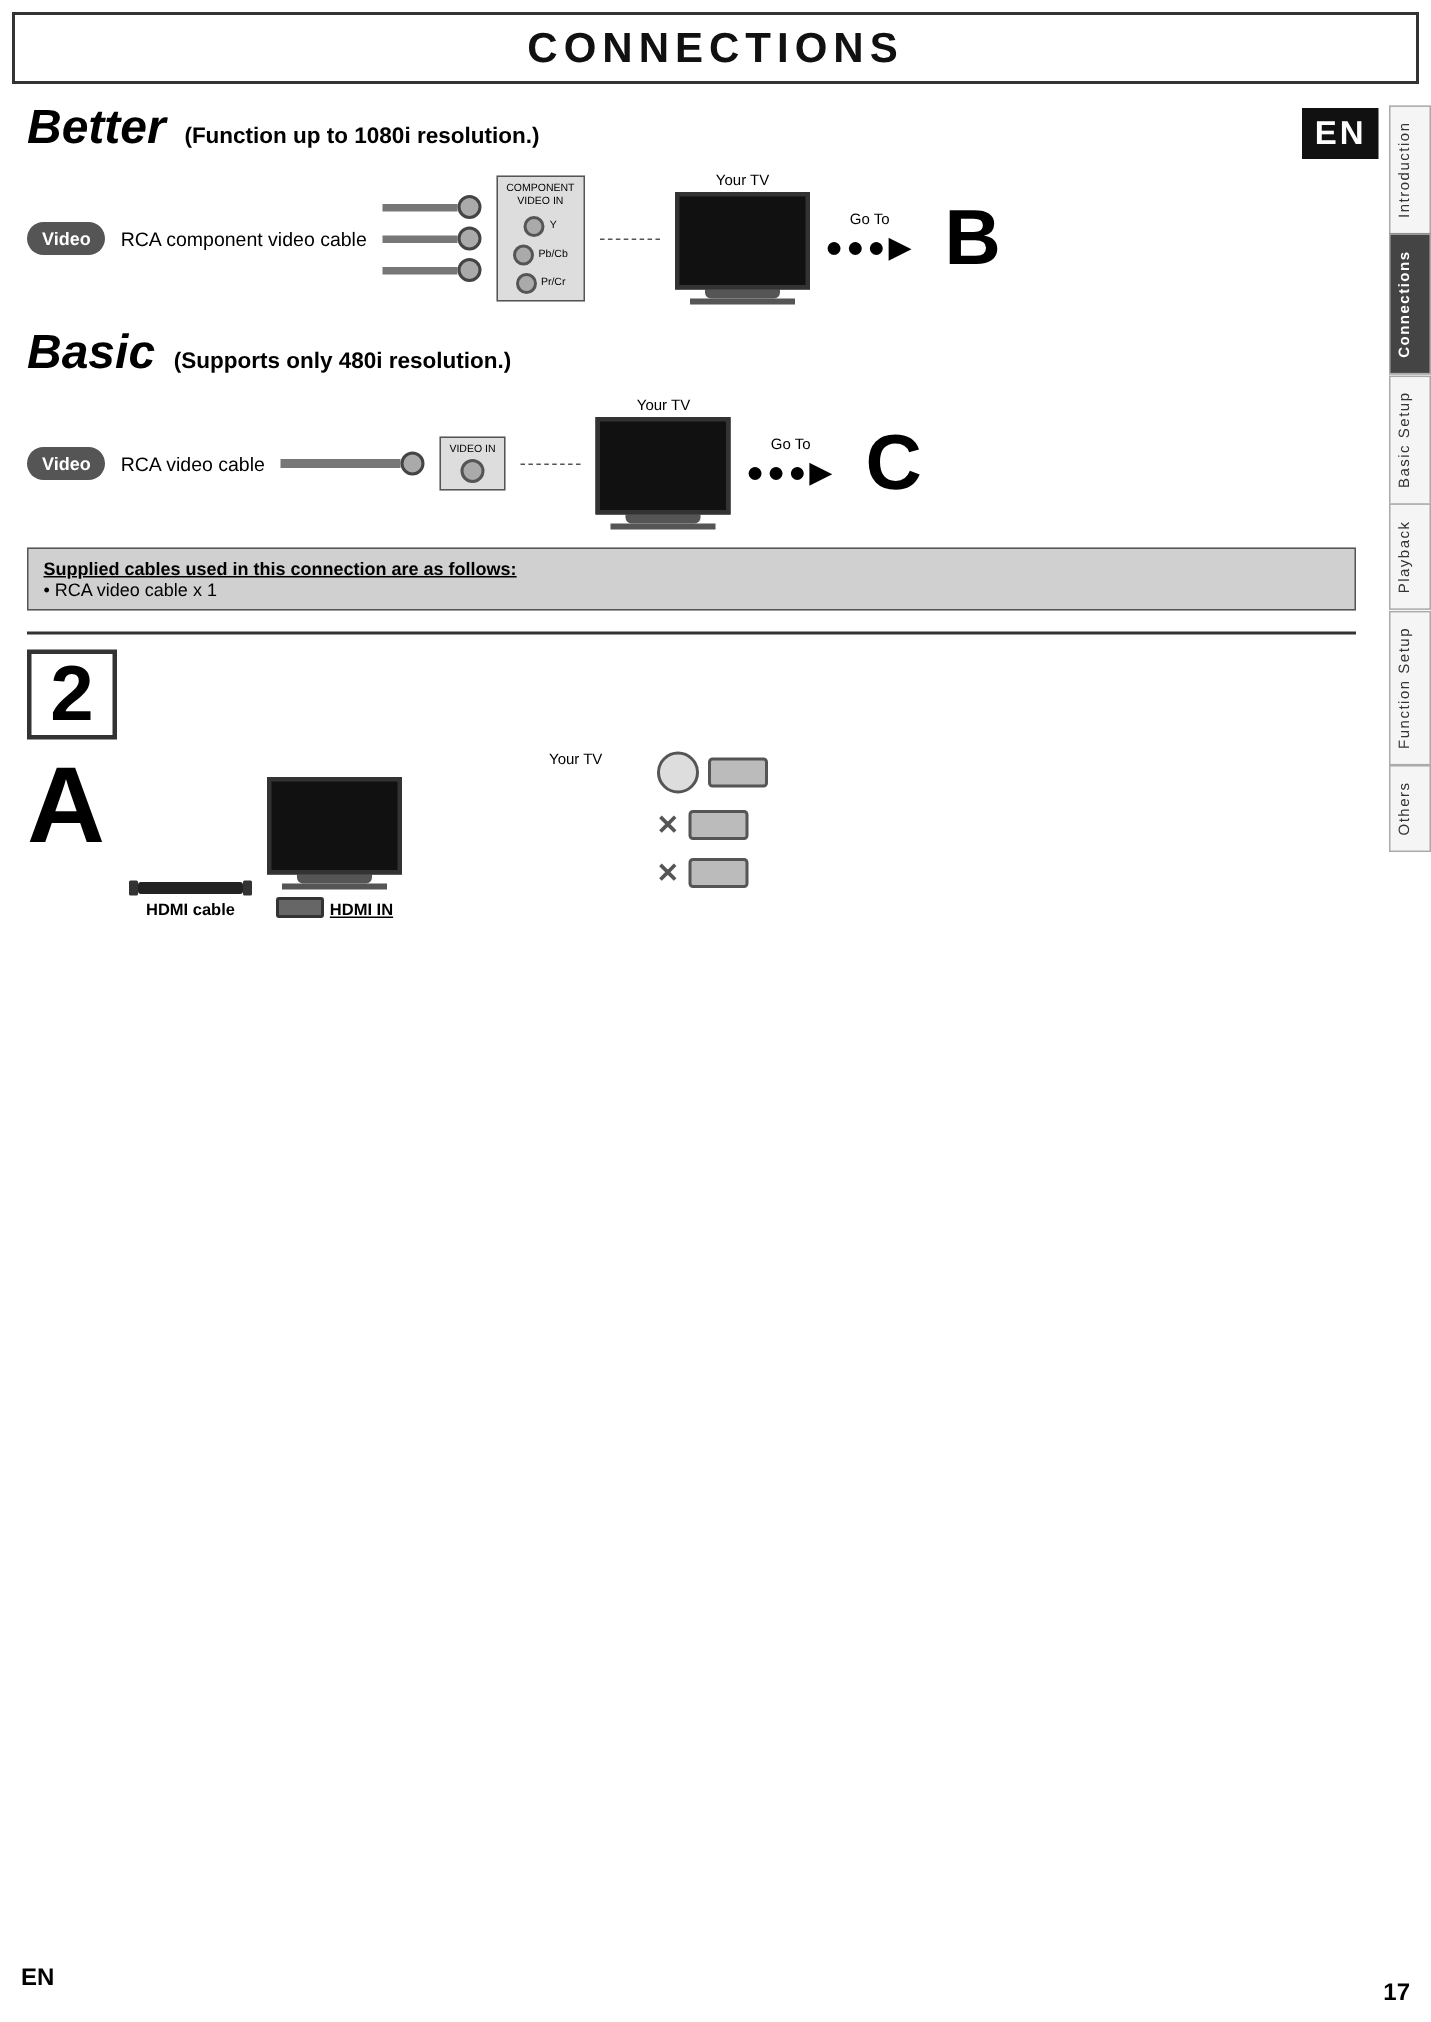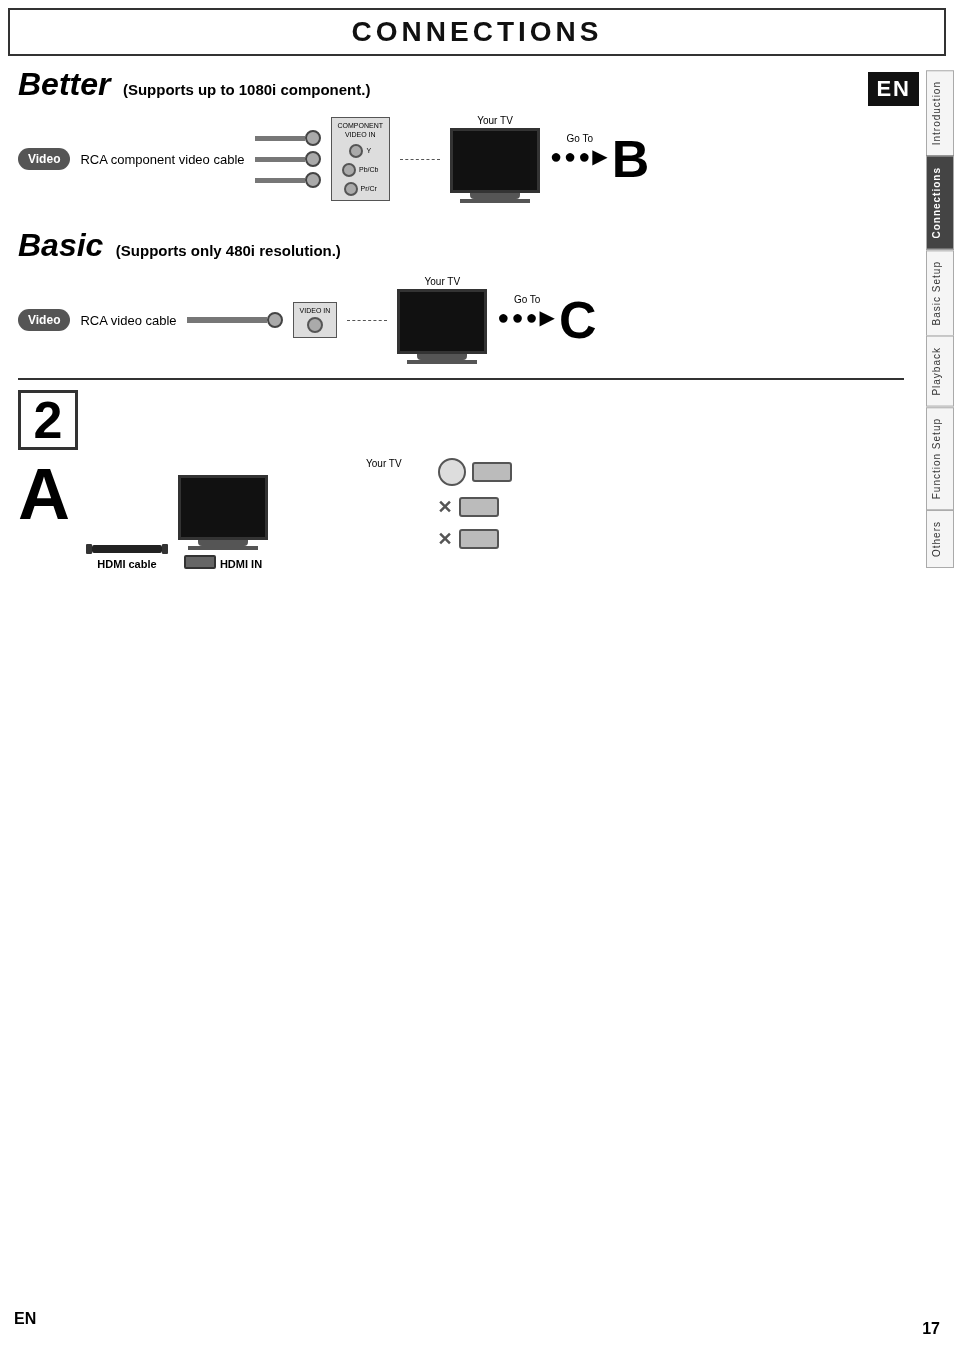--- a/index.html
+++ b/index.html
@@ -134,21 +134,22 @@
       border-radius: 0 0 4px 4px;
     }
     .tv-foot {
       width: 70px;
       height: 4px;
       background: #555;
     }
 
     .go-to-arrow {
       display: flex;
-      gap: 2px;
+      align-items: center;
+      gap: 20px;
     }
     .go-to-text {
       font-size: 10px;
     }
     .letter-badge {
       font-size: 52px;
       font-weight: 900;
       line-height: 1;
     }
 
@@ -346,21 +347,21 @@
   <div class="side-tab">Playback</div>
   <div class="side-tab">Function Setup</div>
   <div class="side-tab">Others</div>
 </div>
 
 <div class="main-content">
 
   <div>
     <div style="margin-bottom:8px;">
       <span class="section-title-better">Better</span>
-      <span class="section-subtitle">(Supports up to 1080i component.)</span>
+      <span class="section-subtitle">(Function up to 1080i resolution.)</span>
     </div>
 
     <div class="connection-row">
       <span class="video-badge">Video</span>
       <span class="cable-label">RCA component video cable</span>
 
       <div style="display:flex;flex-direction:column;gap:5px;align-items:flex-end;">
         <div style="display:flex;align-items:center;gap:0;">
           <div style="width:50px;height:5px;background:#777;"></div>
           <div style="width:16px;height:16px;border-radius:50%;background:#aaa;border:2px solid #444;"></div>
@@ -404,21 +405,21 @@
         <div style="display:flex;flex-direction:column;align-items:center;">
           <span class="go-to-text">Go To</span>
           <span style="font-size:20px;letter-spacing:2px;">●●●▶</span>
         </div>
         <span class="letter-badge">B</span>
       </div>
     </div>
 
   </div>
 
-  <div style="margin-top:24px;">
+  <div style="margin-top:13px;">
     <div style="margin-bottom:8px;">
       <span class="section-title-basic">Basic</span>
       <span class="section-subtitle">(Supports only 480i resolution.)</span>
     </div>
 
     <div class="connection-row">
       <span class="video-badge">Video</span>
       <span class="cable-label">RCA video cable</span>
 
       <div style="display:flex;align-items:center;">
@@ -443,20 +444,25 @@
       <div class="go-to-arrow">
         <div style="display:flex;flex-direction:column;align-items:center;">
           <span class="go-to-text">Go To</span>
           <span style="font-size:20px;letter-spacing:2px;">●●●▶</span>
         </div>
         <span class="letter-badge">C</span>
       </div>
     </div>
 
 
+    <div class="supplied-box">
+      <span class="supplied-title">Supplied cables used in this connection are as follows:</span>
+      <br>
+      <span>• RCA video cable x 1</span>
+    </div>
   </div>
 
   <div class="step-row">
     <div class="step-number">2</div>
   </div>
 
   <div>
 
     <div style="display:flex;align-items:flex-start;gap:16px;">
 
@@ -474,21 +480,21 @@
               <div style="width:6px;height:10px;background:#333;border-radius:1px;"></div>
             </div>
             <span class="hdmi-cable-label" style="margin-top:4px;">HDMI cable</span>
           </div>
 
           <div class="tv-hdmi-box">
             <div class="tv-screen-wrap"></div>
             <div class="tv-stand"></div>
             <div class="tv-foot"></div>
 
-            <div style="display:flex;align-items:center;gap:4px;margin-top:4px;">
+            <div style="display:flex;align-items:center;gap:4px;margin-top:4px;text-decoration:underline;">
               <div style="border:2px solid #333;background:#666;width:32px;height:14px;border-radius:2px;"></div>
               <span class="hdmi-in-label">HDMI IN</span>
             </div>
           </div>
         </div>
       </div>
 
       <div class="connector-icons">
         <div class="connector-icon-row">
           <div class="conn-circle"></div>

